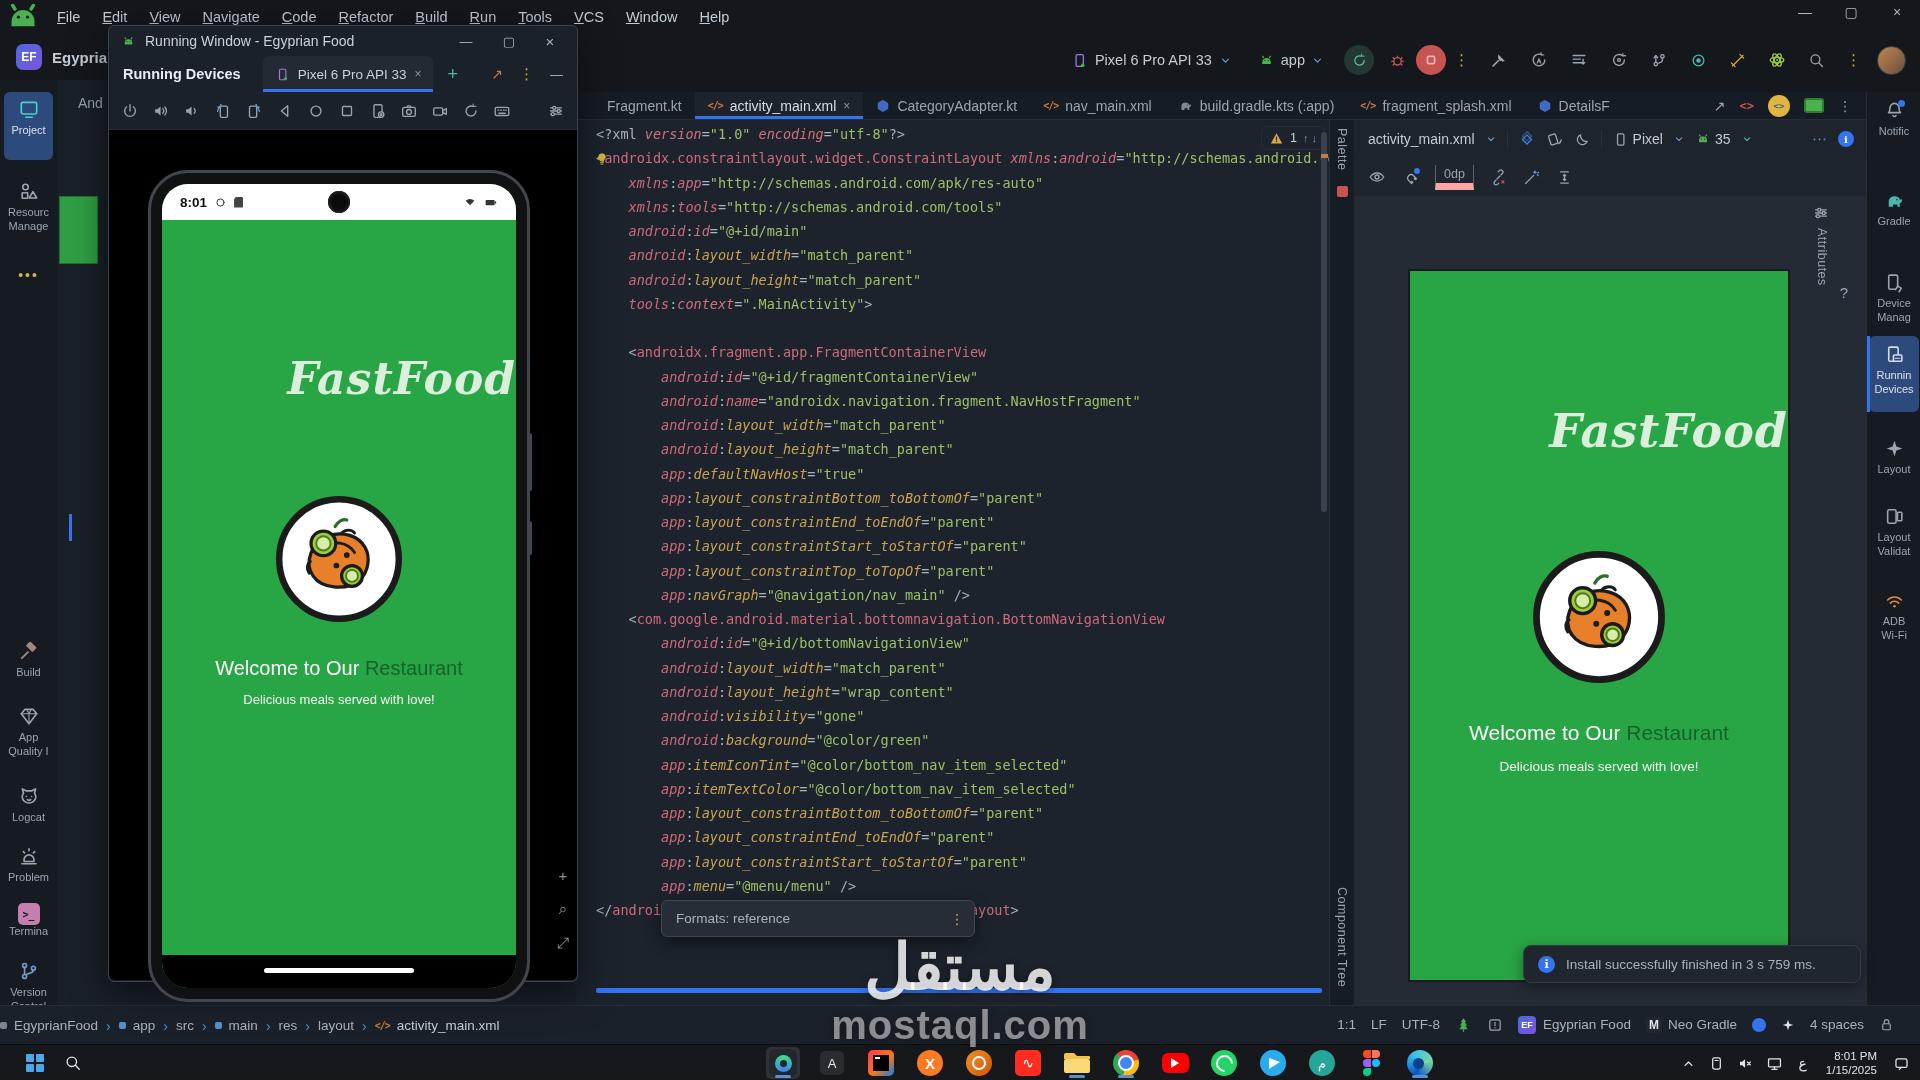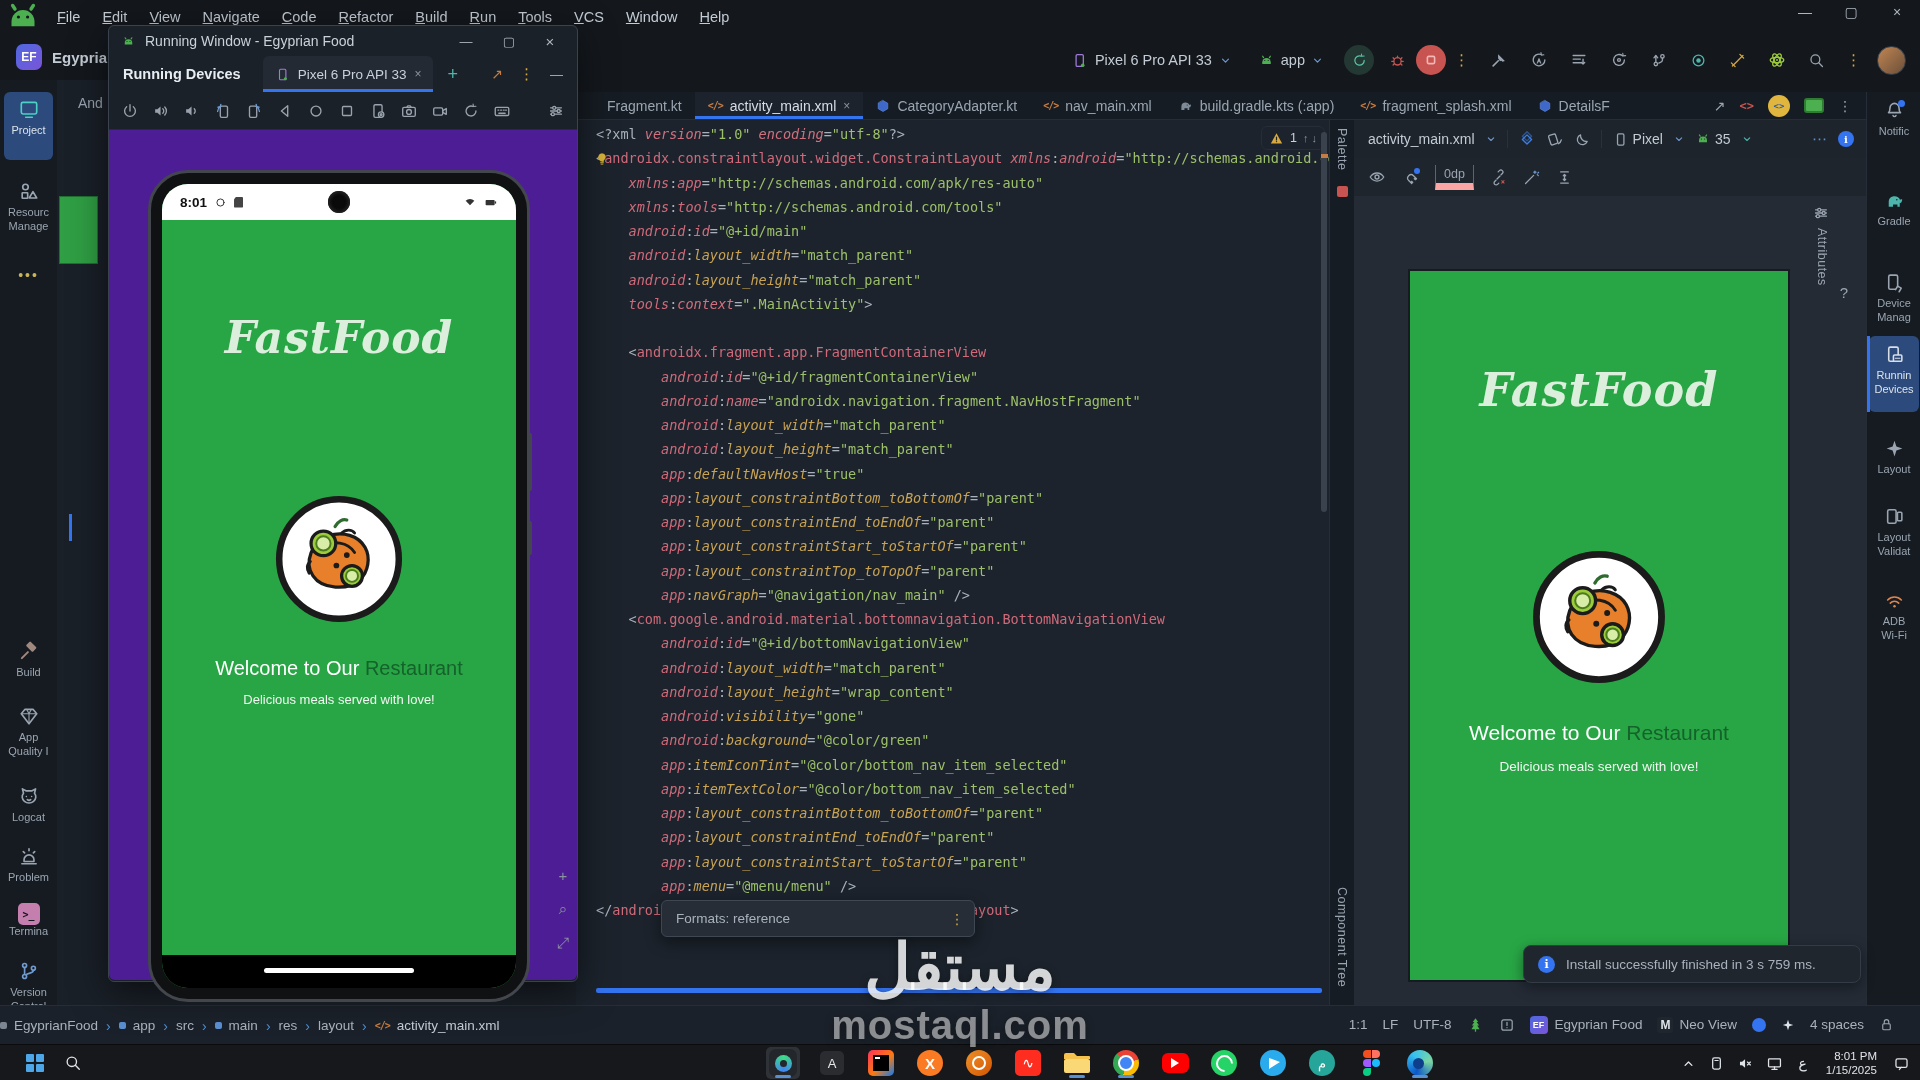--- a/index.html
+++ b/index.html
@@ -42,21 +42,21 @@
   .ck-a{color:#c8a353;font-style:italic;}
   .ck-s{color:#d1707f;font-style:italic;}
   .ck-v{color:#9cc069;}
   
   #rdwin{left:108px;top:25px;width:468px;height:955px;background:#1b2128;border:1px solid #3a424d;
     border-radius:6px;box-shadow:0 10px 36px rgba(0,0,0,.55);z-index:40;}
   
   .phone-bezel{background:#101113;border:3px solid #43474d;border-radius:40px;box-sizing:border-box;}
   .screen{overflow:hidden;position:absolute;}
   .fastfood{font-family:"DejaVu Serif",serif;font-style:italic;font-weight:bold;color:#dcefdc;
-    letter-spacing:1px;text-align:center;width:100%;position:absolute;}
+    letter-spacing:1px;text-align:right;width:100%;position:absolute;margin-top:41px;}
   .welcome{position:absolute;width:100%;text-align:center;color:#ffffff;font-weight:500;}
   .welcome b{color:#15622a;font-weight:500;}
   .tagline{position:absolute;width:100%;text-align:center;color:#f2f7f2;}
   
   #designpanel{left:1354px;top:120px;width:512px;height:885px;background:#232a34;}
   .dtb{position:absolute;left:0;width:512px;background:#1d242c;border-bottom:1px solid #2a313b;display:flex;align-items:center;color:#9aa5b1;}
   .vtxt{writing-mode:vertical-rl;font-size:12.5px;color:#9aa5b1;letter-spacing:.5px;}
   
   #crumbbar{left:0;top:1005px;width:1920px;height:39px;background:#1b212a;border-top:1px solid #262d36;display:flex;align-items:center;}
   .crumb{display:flex;align-items:center;gap:7px;font-size:13.5px;color:#a9b2bc;white-space:nowrap;}
@@ -721,21 +721,21 @@
           <span class="i" style="width:18px;height:18px;color:#9aa3ad;">
             <svg width="100%" height="100%" viewBox="0 0 20 20" fill="none" stroke="currentColor" stroke-width="1.5" stroke-linecap="round" stroke-linejoin="round">
               <path d="M4 6.5h12M4 10h12M4 13.5h12"></path>
               <circle cx="8" cy="6.5" r="1.7" fill="#1b2128"></circle>
               <circle cx="13" cy="10" r="1.7" fill="#1b2128"></circle>
               <circle cx="6.5" cy="13.5" r="1.7" fill="#1b2128"></circle>
             </svg>
           </span>
         </div>
       </div>
-    <div class="abs" style="left:0;top:104px;width:100%;height:850px;background:#4c1d95;border-radius:0 0 6px 6px">
+    <div class="abs" style="left:0;top:104px;width:100%;height:850px;background:#000000;border-radius:0 0 6px 6px">
 
       <div class="abs phone-bezel" style="left:39px;top:40px;width:382px;height:832px">
         <div class="abs" style="right:-5px;top:260px;width:4px;height:58px;background:#43474d;border-radius:2px"></div>
         <div class="abs" style="right:-5px;top:348px;width:4px;height:34px;background:#43474d;border-radius:2px"></div>
       </div>
       <div class="abs screen" id="emuphone" style="left:53px;top:54px;width:354px;height:804px;border-radius:26px;background:#28a645">
           <div class="abs flex" style="left:0;top:0;width:100%;height:36px;background:#fff;padding:0 18px;box-sizing:border-box;gap:7px">
             <span style="color:#111;font-size:13.5px;font-weight:600">8:01</span>
             <span class="i" style="width:13px;height:13px;color:#333">
               <svg width="100%" height="100%" viewBox="0 0 20 20" fill="none" stroke="currentColor" stroke-width="1.5" stroke-linecap="round" stroke-linejoin="round">
@@ -836,21 +836,21 @@
           <rect x="3.5" y="3.5" width="13" height="13" rx="2.5"></rect>
           <path d="M10 6.8v3.8M10 13.4v.01"></path>
         </svg>
       </span>
       <span class="flex" style="gap:7px">
         <span style="width:18px;height:18px;border-radius:4px;background:linear-gradient(135deg,#4f68e0,#7a55d8);color:#fff;font-size:9px;font-weight:bold;display:inline-flex;align-items:center;justify-content:center">EF</span>
         <span>Egyprian Food</span>
       </span>
       <span class="flex" style="gap:6px">
         <span style="color:#dfe4ea;font-weight:bold;font-size:12px;background:#20262e;padding:1px 3px;border-radius:3px">M</span>
-        <span>Neo View</span>
+        <span>Neo Gradle</span>
       </span>
       <span style="width:14px;height:14px;border-radius:50%;background:#3574f0;display:inline-block"></span>
       <span class="i" style="width:14px;height:14px;color:#dfe4ea;">
         <svg width="100%" height="100%" viewBox="0 0 20 20" fill="none" stroke="currentColor" stroke-width="1.5" stroke-linecap="round" stroke-linejoin="round">
           <path d="M10 2.5l1.8 5.7 5.7 1.8-5.7 1.8L10 17.5l-1.8-5.7-5.7-1.8 5.7-1.8z" fill="currentColor" stroke="none"></path>
         </svg>
       </span>
       <span>4 spaces</span>
       <span class="i" style="width:15px;height:15px;color:#9aa5b1;">
         <svg width="100%" height="100%" viewBox="0 0 20 20" fill="none" stroke="currentColor" stroke-width="1.5" stroke-linecap="round" stroke-linejoin="round">

